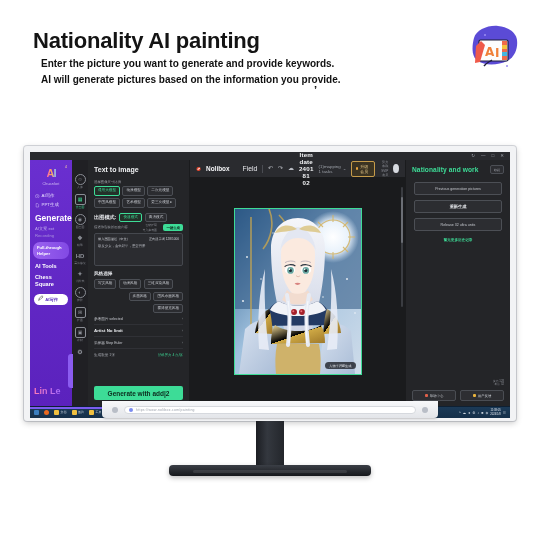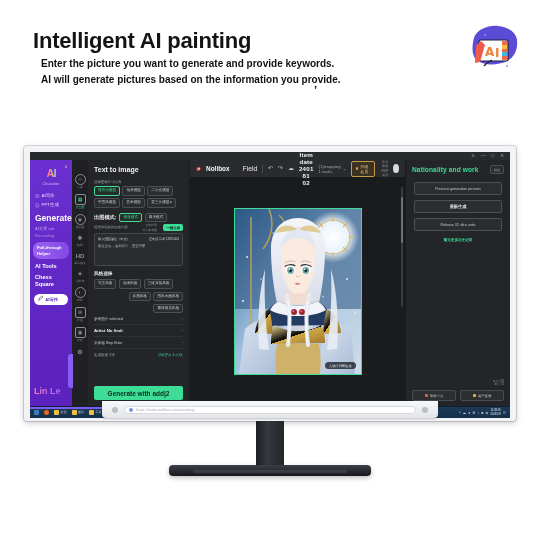--- a/index.html
+++ b/index.html
@@ -271,21 +271,21 @@
   .tray{display:flex;align-items:center;gap:2px;padding-right:2px;}
   .tray .ti{font-size:3.6px;color:#cdd6e0;}
   .clock{font-size:2.7px;color:#e3e9f0;line-height:1.25;text-align:center;}
   .tbprog{position:absolute;left:0;top:0;width:24%;height:1.5px;background:#7b5cf0;}
 </style>
 </head>
 <body>
 
 <div class="page">
 
-  <div class="hero-title">Intelligent AI painting</div>
+  <div class="hero-title">Nationality AI painting</div>
   <div class="hero-sub">Enter the picture you want to generate and provide keywords. AI will generate pictures based on the information you provide.</div>
   <div class="hero-quote">’</div>
 
   <div class="logo">
     <svg viewBox="0 0 56 56">
       <path d="M12 16c2-8 14-13 24-12s18 6 19 14-2 17-10 21-22 5-29 0S10 24 12 16z" fill="#5b4bd6"></path>
       <rect x="17" y="18" width="29" height="21" rx="1.5" fill="#fdfdfd" stroke="#1f1f3a" stroke-width="1.2"></rect>
       <rect x="40" y="19" width="5" height="19" fill="#ef6a4a"></rect>
       <rect x="40" y="23" width="5" height="4" fill="#f3c33e"></rect>
       <rect x="40" y="30" width="5" height="4" fill="#45b6e0"></rect>

